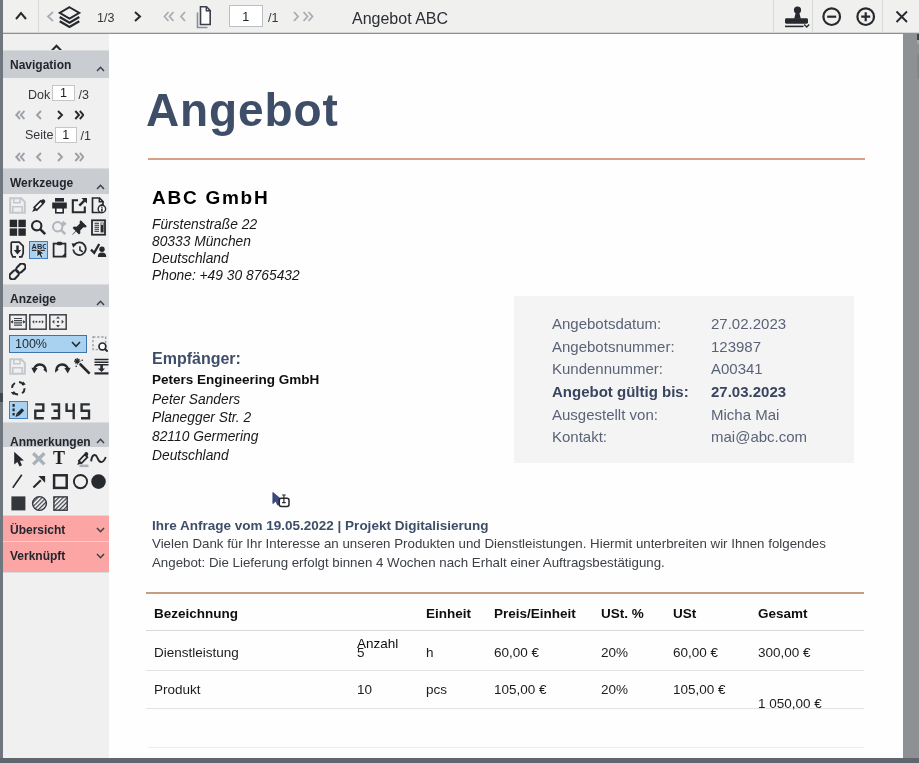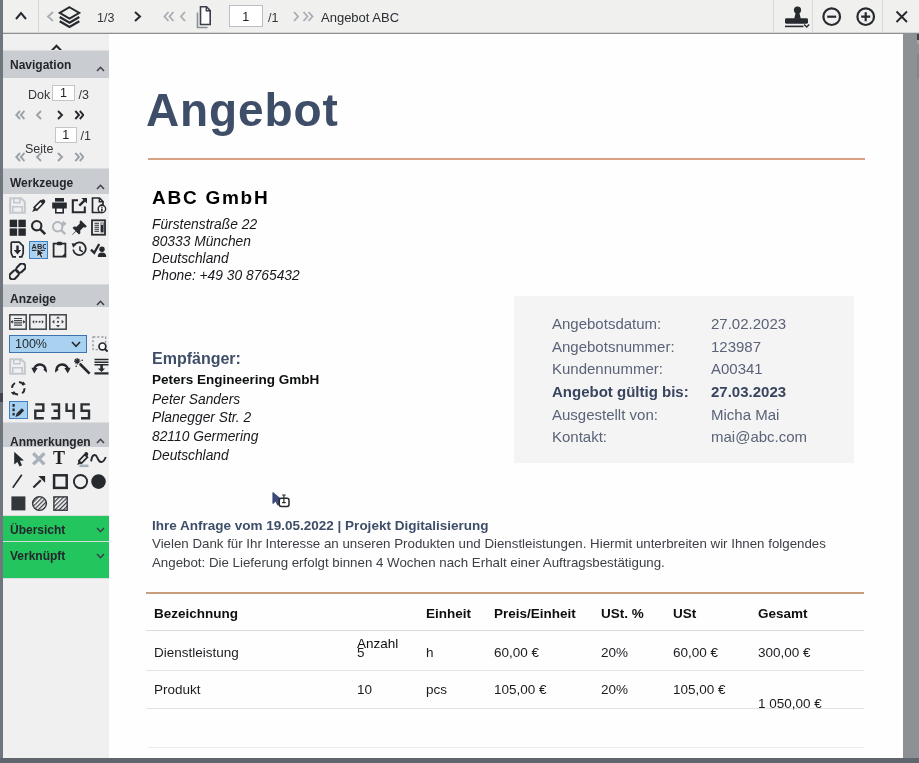--- a/index.html
+++ b/index.html
@@ -6,21 +6,21 @@
 .abs{position:absolute}
 .vsep{position:absolute;top:0;bottom:0;width:1px;background:#d8d8d6}
 #toolbar{position:absolute;left:0;top:0;width:919px;height:33px;background:#f0f0ef;border-bottom:1px solid #d4d4d2}
 #leftstrip{position:absolute;left:0;top:0;width:3px;height:758px;background:#70767e;z-index:30}
 #statusbar{position:absolute;left:0;top:758px;width:919px;height:5px;background:#61666e;z-index:31}
 #docarea{position:absolute;left:109px;top:34px;width:810px;height:724px;background:#8e9193}
 #page{position:absolute;left:0px;top:0px;width:794px;height:724px;background:#fefefe}
 #sidebar{position:absolute;left:3px;top:34px;width:106px;height:724px;background:#f0f0f0}
 .band{position:absolute;left:3px;width:106px;height:21px;background:#c9cdd2;border-top:1px solid #dadcde}
 .band b{position:absolute;left:7px;top:3px;font-size:13px;color:#24262b;letter-spacing:0}
-.hdr2{position:absolute;left:3px;width:106px;background:#22c55e;border-top:1px solid #d9dbdc}
+.hdr2{position:absolute;left:3px;width:106px;background:#fca5a5;border-top:1px solid #d9dbdc}
 .hdr2 b{position:absolute;left:7px;top:6px;font-size:13.5px;color:#24262b}
 .nvtx{position:absolute;font-size:12.5px;color:#32353a}
 .inpbx{position:absolute;background:#fff;border:1px solid #c6c6c4;text-align:center;font-size:12.5px;color:#222;line-height:14px}
 svg{display:block}
 </style></head>
 <body>
 <div id="toolbar"></div>
 <div id="docarea">
     <div id="page"></div>
   </div>
@@ -56,21 +56,21 @@
     <path d="M12.3,2 L12.3,5.8 L16.2,5.8" fill="none" stroke="#3a3f4a" stroke-width="1.4"></path>
   </svg>
 <div class="inpbx" style="left:228.5px;top:5px;width:34.5px;height:21.5px;font-size:12.5px;line-height:23.5px;border-color:#b9bfc6">1</div>
 <div class="abs" style="left:268px;top:11px;font-size:12.5px;color:#34373c">/1</div>
 <svg class="abs" style="left:292px;top:10.5px" width="8" height="11">
     <path d="M2,1 L6,5.5 L2,10" fill="none" stroke="#a8adb2" stroke-width="1.8"></path>
   </svg>
 <svg class="abs" style="left:302px;top:10.5px" width="12" height="11">
     <path d="M1.5,1 L5.5,5.5 L1.5,10 M6.5,1 L10.5,5.5 L6.5,10" fill="none" stroke="#a8adb2" stroke-width="1.8"></path>
   </svg>
-<div class="abs" style="left:321px;top:10px;font-size:13px;color:#2b2e33">Angebot ABC</div>
+<div class="abs" style="left:352px;top:10px;font-size:16px;color:#2b2e33">Angebot ABC</div>
 <div class="vsep" style="left:773px;height:33px"></div>
 <svg class="abs" style="left:781px;top:4px" width="30" height="26">
     <circle cx="16.5" cy="6" r="3.6" fill="#26292e"></circle>
     <path d="M14.8,8.2 L13.2,14.8 L19.8,14.8 L18.2,8.2 Z" fill="#26292e"></path>
     <rect x="4" y="14.3" width="23" height="5.4" rx="1.4" fill="#26292e"></rect>
     <rect x="4" y="21.6" width="18.5" height="1.6" fill="#26292e"></rect>
     <path d="M23.2,20.6 L25.7,23 L28.2,20.6" fill="none" stroke="#26292e" stroke-width="1.4"></path>
   </svg>
 <div class="vsep" style="left:812px;height:33px"></div>
 <svg class="abs" style="left:822px;top:6.5px" width="20" height="20">
@@ -110,21 +110,21 @@
   </svg>
 <svg class="abs" style="left:35px;top:110px" width="8" height="10">
     <path d="M6,1 L2,5 L6,9" fill="none" stroke="#9ba1a7" stroke-width="1.9"></path>
   </svg>
 <svg class="abs" style="left:55.5px;top:110px" width="8" height="10">
     <path d="M2,1 L6,5 L2,9" fill="none" stroke="#26292e" stroke-width="1.9"></path>
   </svg>
 <svg class="abs" style="left:73.5px;top:110px" width="10" height="10">
     <path d="M1.3,1 L5,5 L1.3,9 M5.8,1 L9.5,5 L5.8,9" fill="none" stroke="#26292e" stroke-width="1.9"></path>
   </svg>
-<div class="nvtx" style="left:25px;top:142px">Seite</div>
+<div class="nvtx" style="left:25px;top:128px">Seite</div>
 <div class="inpbx" style="left:54.5px;top:127px;width:22.5px;height:15.5px">1</div>
 <div class="nvtx" style="left:80.5px;top:129.2px">/1</div>
 <svg class="abs" style="left:14.5px;top:151.5px" width="10" height="10">
     <path d="M5,1 L1.3,5 L5,9 M9.5,1 L5.8,5 L9.5,9" fill="none" stroke="#9ba1a7" stroke-width="1.9"></path>
   </svg>
 <svg class="abs" style="left:35px;top:151.5px" width="8" height="10">
     <path d="M6,1 L2,5 L6,9" fill="none" stroke="#9ba1a7" stroke-width="1.9"></path>
   </svg>
 <svg class="abs" style="left:55.5px;top:151.5px" width="8" height="10">
     <path d="M2,1 L6,5 L2,9" fill="none" stroke="#9ba1a7" stroke-width="1.9"></path>
@@ -356,21 +356,21 @@
 <svg class="abs" style="left:51.5px;top:495px" width="17" height="17">
     <rect x="1.9" y="1.9" width="13.3" height="13.3" fill="url(#hh)" stroke="#33373c" stroke-width="1.4"></rect>
   </svg>
 
 <div class="hdr2" style="top:515px;height:26px">
     <b style="font-size:12px;top:7px">Übersicht</b>
 <svg class="abs" style="left:93px;top:11px" width="9" height="6">
       <path d="M1,1 L4.5,4.7 L8,1" fill="none" stroke="#3c4046" stroke-width="1.5"></path>
     </svg>
   </div>
-<div class="hdr2" style="top:541px;height:38px;border-bottom:1px solid #d9dbdc">
+<div class="hdr2" style="top:541px;height:32px;border-bottom:1px solid #d9dbdc">
     <b style="font-size:12px;top:7px">Verknüpft</b>
 <svg class="abs" style="left:93px;top:11px" width="9" height="6">
       <path d="M1,1 L4.5,4.7 L8,1" fill="none" stroke="#3c4046" stroke-width="1.5"></path>
     </svg>
   </div>
 <div class="abs" style="left:146px;top:86.6px;font-size:46px;font-weight:bold;letter-spacing:0.9px;color:#3e4e68;line-height:1">Angebot</div>
 <div class="abs" style="left:148px;top:158.3px;width:717px;height:1.3px;background:#d9a183"></div>
 <div class="abs" style="left:152px;top:188.3px;font-size:19px;font-weight:bold;letter-spacing:1.75px;color:#000;line-height:1">ABC GmbH</div>
 <div class="abs" style="left:152px;top:215.6px;font-size:13.8px;font-style:italic;color:#16181b;line-height:17.3px">Fürstenstraße 22<br>80333 München<br>Deutschland<br>Phone: +49 30 8765432</div>
 <div class="abs" style="left:152px;top:351.4px;font-size:16px;font-weight:bold;color:#3e4e68;line-height:1">Empfänger:</div>

